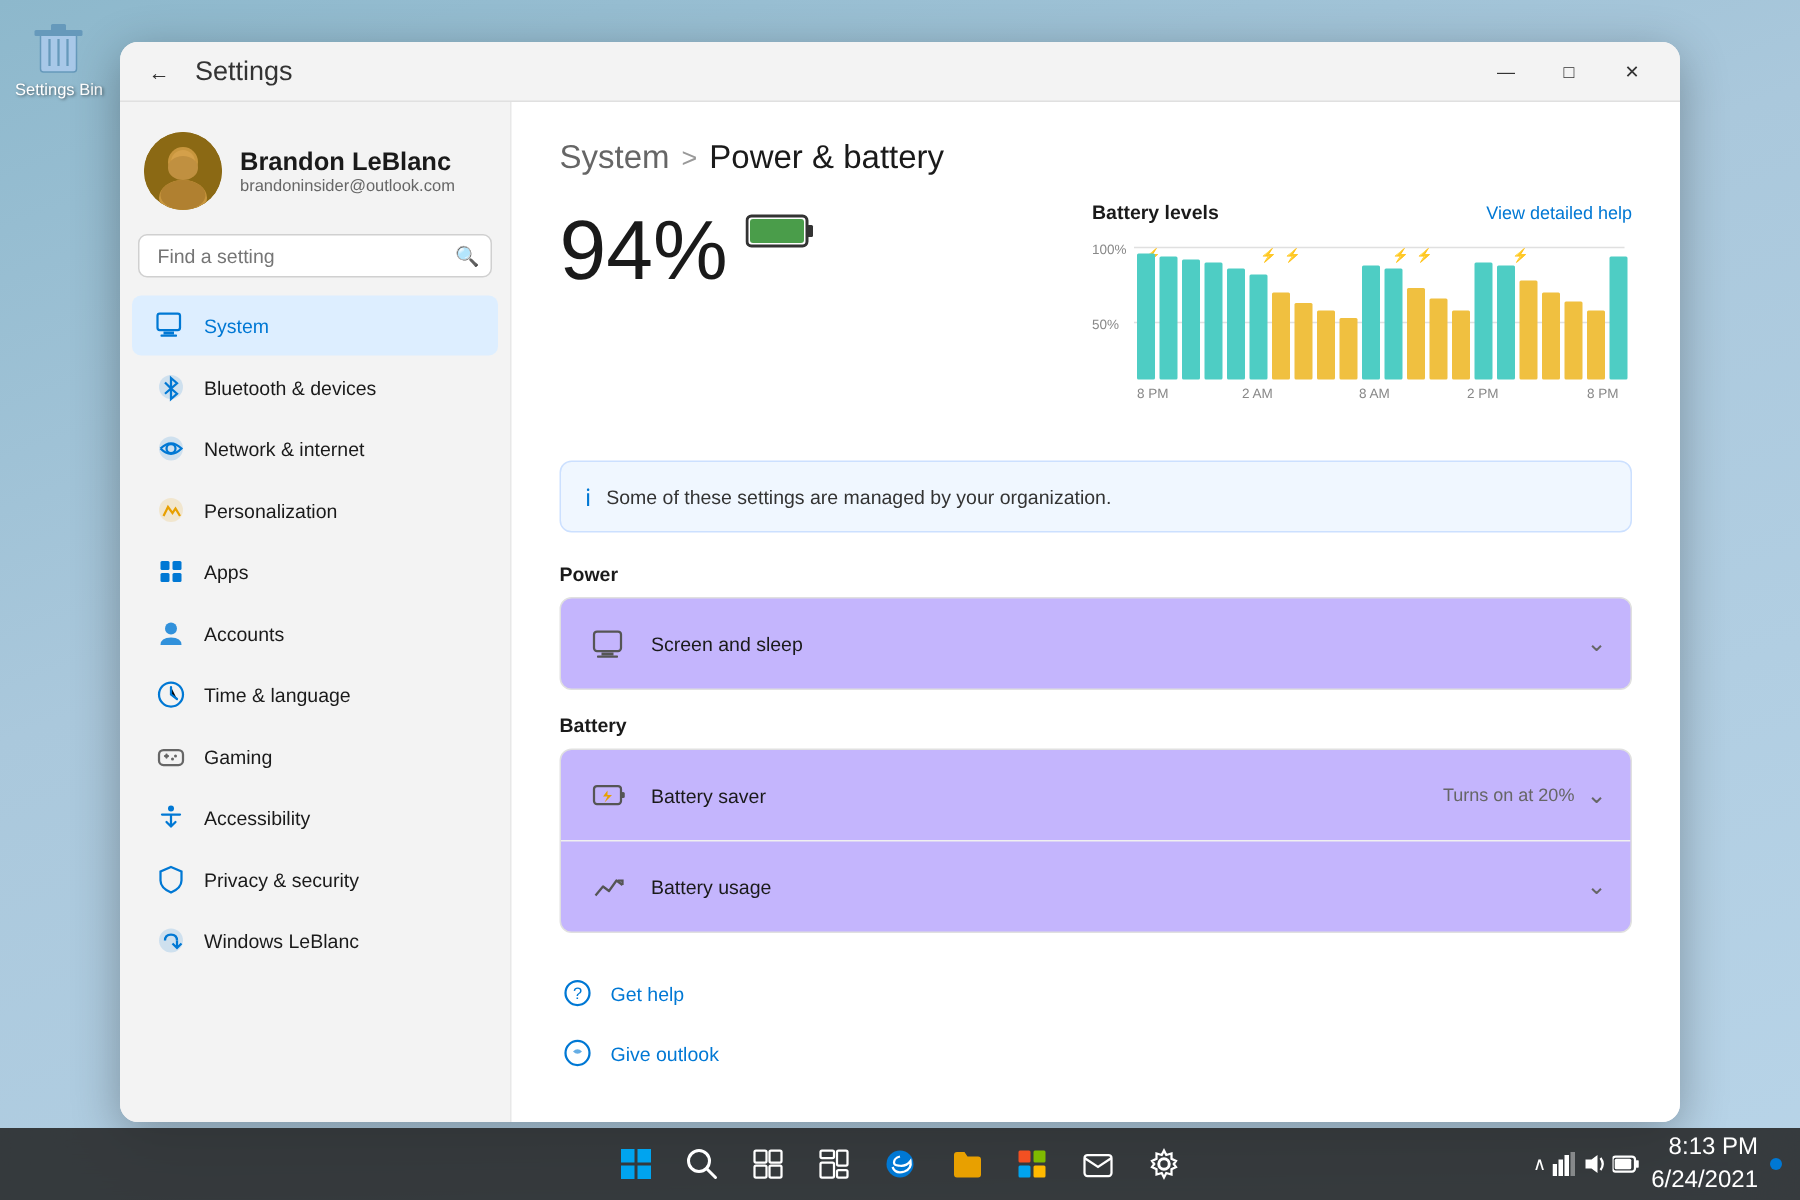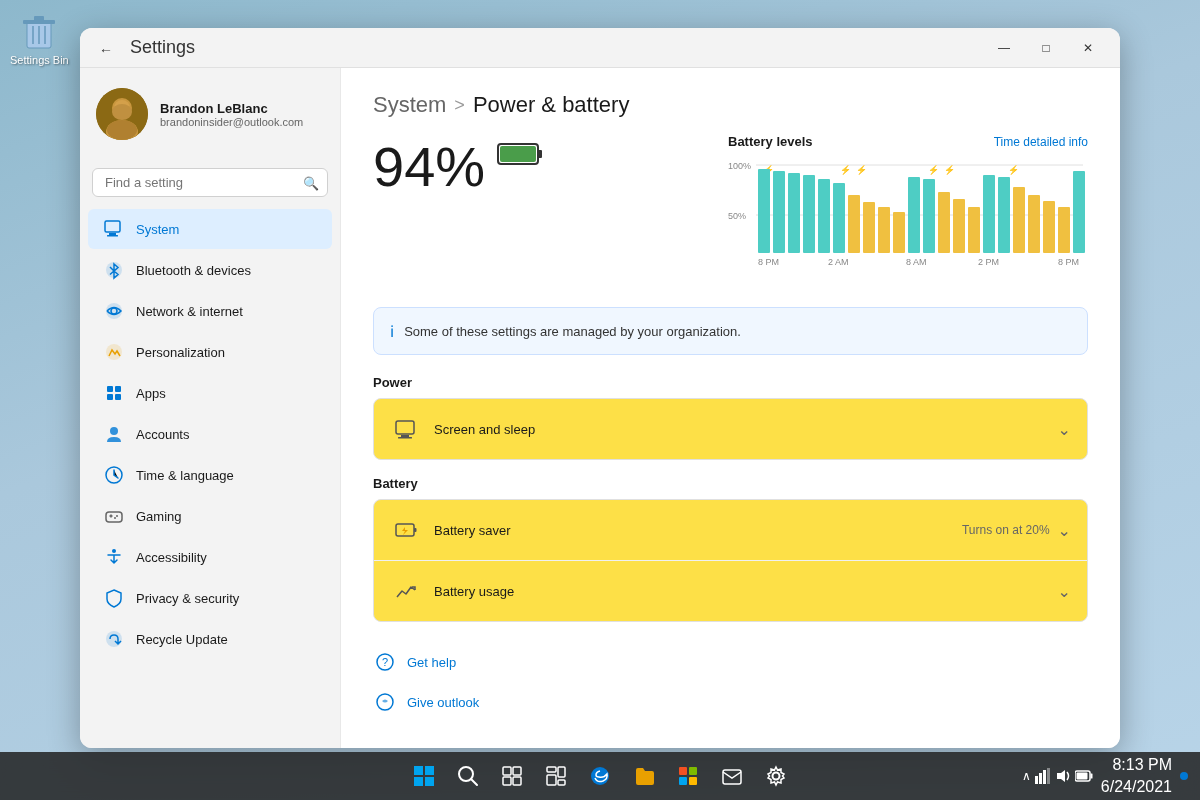--- a/index.html
+++ b/index.html
@@ -171,32 +171,32 @@
     }
     .user-avatar {
       width: 52px;
       height: 52px;
       border-radius: 50%;
       overflow: hidden;
       flex-shrink: 0;
       background: #8b6914;
     }
     .user-info .user-name {
-      font-size: 13px;
+      font-size: 17px;
       font-weight: 600;
       color: #1a1a1a;
     }
     .user-info .user-email {
       font-size: 11px;
       color: #666;
     }
 
     
     .search-box {
-      margin: 12px 12px 12px;
+      margin: 0 12px 12px;
       position: relative;
     }
     .search-input {
       width: 100%;
       padding: 6px 32px 6px 12px;
       border: 1px solid #d0d0d0;
       border-radius: 6px;
       background: white;
       font-size: 13px;
       outline: none;
@@ -338,21 +338,21 @@
       font-size: 13px;
       font-weight: 600;
       color: #1a1a1a;
       margin-bottom: 8px;
     }
     .settings-card {
       border: 1px solid #e0e0e0;
       border-radius: 8px;
       margin-bottom: 8px;
       overflow: hidden;
-      background: #fde047;
+      background: #c4b5fd;
     }
     .settings-row {
       display: flex;
       align-items: center;
       padding: 14px 16px;
       cursor: pointer;
       border-bottom: 1px solid #f0f0f0;
     }
     .settings-row:last-child { border-bottom: none; }
     .settings-row-icon {
@@ -576,21 +576,21 @@
             <span>Privacy &amp; security</span>
           </div>
           <div class="nav-item">
             <span class="nav-icon">
               <svg width="20" height="20" viewBox="0 0 20 20">
                   <circle cx="10" cy="10" r="8" fill="#0078d4" opacity="0.15"></circle>
                   <path d="M6 10 Q6 6 10 6 Q14 6 14 10" fill="none" stroke="#0078d4" stroke-width="1.5"></path>
                   <path d="M14 10 L14 15 M11 12 L14 15 L17 12" fill="none" stroke="#0078d4" stroke-width="1.5"></path>
                 </svg>
             </span>
-            <span>Recycle Update</span>
+            <span>Windows LeBlanc</span>
           </div>
         </nav>
       </div>
 
       <div class="main-content">
 
         <div class="breadcrumb">
           <span class="breadcrumb-item">System</span>
           <span class="breadcrumb-sep">&gt;</span>
           <span class="breadcrumb-current">Power &amp; battery</span>
@@ -604,21 +604,21 @@
                 <rect x="1" y="3" width="40" height="20" rx="3" fill="none" stroke="#333" stroke-width="2"></rect>
                 <rect x="41" y="9" width="4" height="8" rx="1" fill="#333"></rect>
                 <rect x="3" y="5" width="36" height="16" rx="2" fill="#4a9d4a"></rect>
               </svg>
             </span>
           </div>
 
           <div class="battery-chart-area">
             <div class="chart-header">
               <span class="chart-title">Battery levels</span>
-              <a class="chart-link">Time detailed info</a>
+              <a class="chart-link">View detailed help</a>
             </div>
             <div class="chart-wrap">
               <svg class="chart-svg" viewBox="0 0 360 110" xmlns="http://www.w3.org/2000/svg">
 
                 <line x1="28" y1="8" x2="355" y2="8" stroke="#e0e0e0" stroke-width="1"></line>
                 <line x1="28" y1="58" x2="355" y2="58" stroke="#e0e0e0" stroke-width="1"></line>
                 <text x="0" y="12" font-size="9" fill="#888">100%</text>
                 <text x="0" y="62" font-size="9" fill="#888">50%</text>
 
                 <text x="35" y="16" font-size="9" fill="#4ecdc4">⚡</text>

